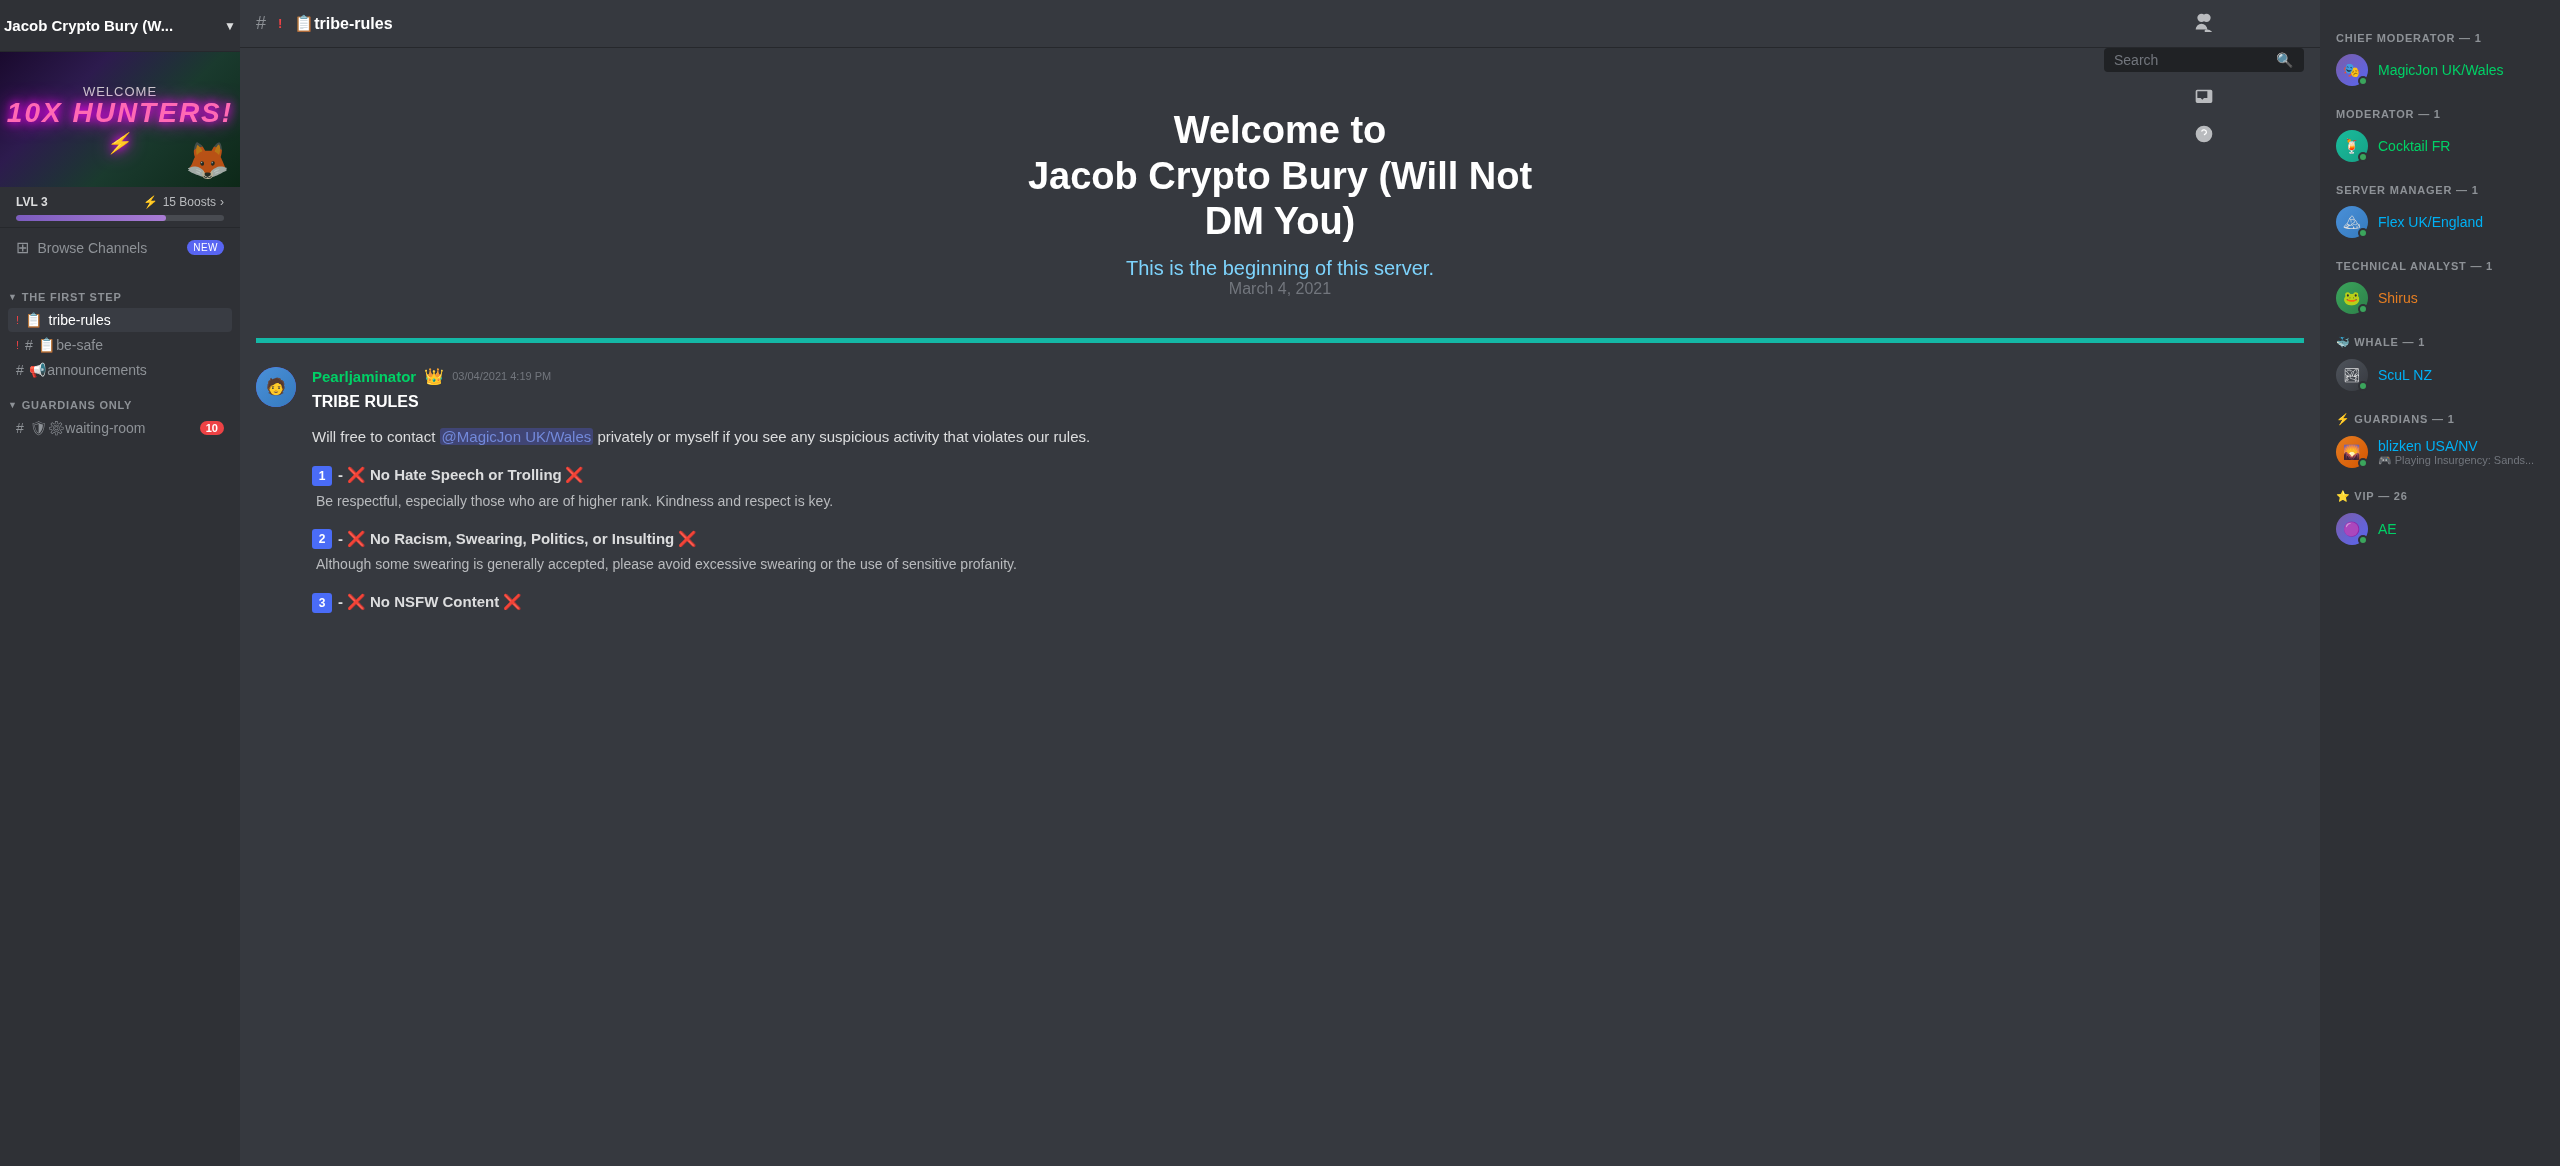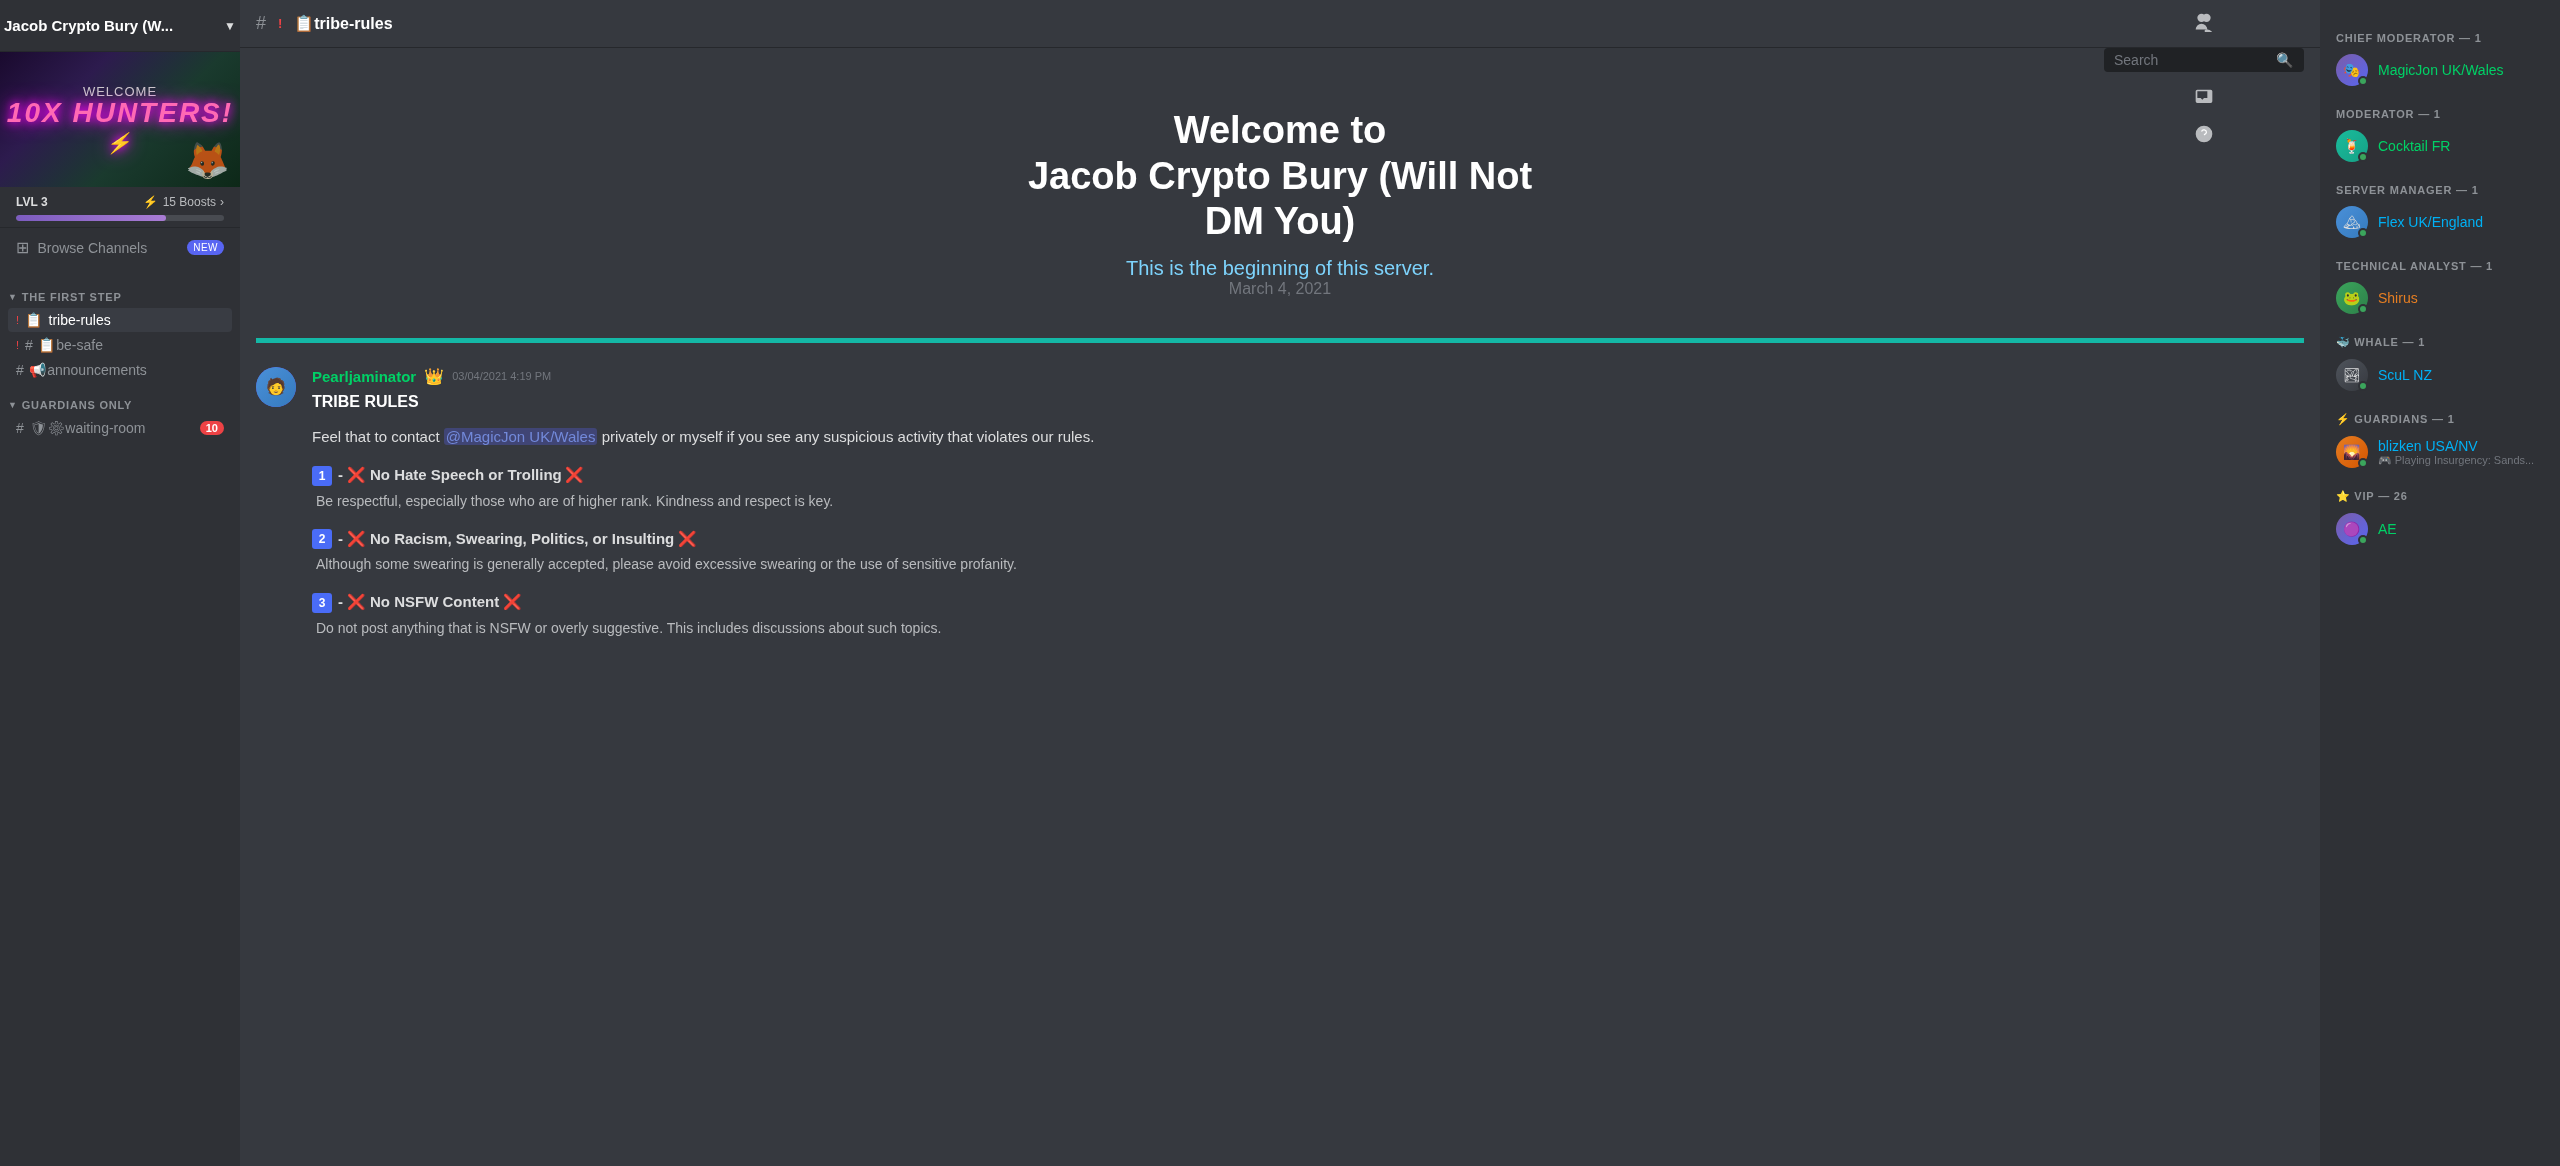--- a/index.html
+++ b/index.html
@@ -613,21 +613,21 @@
       </div>
       <div class="message-body">
         <div class="message-header">
           <span class="message-author">Pearljaminator</span>
           <span class="message-author-badge">👑</span>
           <span class="message-timestamp">03/04/2021 4:19 PM</span>
         </div>
         <div class="message-content">
           <div class="rules-title">TRIBE RULES</div>
           <div class="rules-intro">
-            <span>Feel that to contact</span>
+            <span>Will free to contact</span>
             <span class="mention">@MagicJon UK/Wales</span>
             <span>privately or myself if you see any suspicious activity that violates our rules.</span>
           </div>
 
           <div class="rule-item">
             <div class="rule-header">
               <span class="rule-num">1</span>
               <span>- ❌ No Hate Speech or Trolling ❌</span>
             </div>
             <div class="rule-body">Be respectful, especially those who are of higher rank. Kindness and respect is key.</div>
@@ -639,21 +639,20 @@
               <span>- ❌ No Racism, Swearing, Politics, or Insulting ❌</span>
             </div>
             <div class="rule-body">Although some swearing is generally accepted, please avoid excessive swearing or the use of sensitive profanity.</div>
           </div>
 
           <div class="rule-item">
             <div class="rule-header">
               <span class="rule-num">3</span>
               <span>- ❌ No NSFW Content ❌</span>
             </div>
-            <div class="rule-body">Do not post anything that is NSFW or overly suggestive. This includes discussions about such topics.</div>
           </div>
         </div>
       </div>
     </div>
   </div>
 </div>
 
 <div class="sidebar-right">
 
   <div class="member-category">CHIEF MODERATOR — 1</div>

